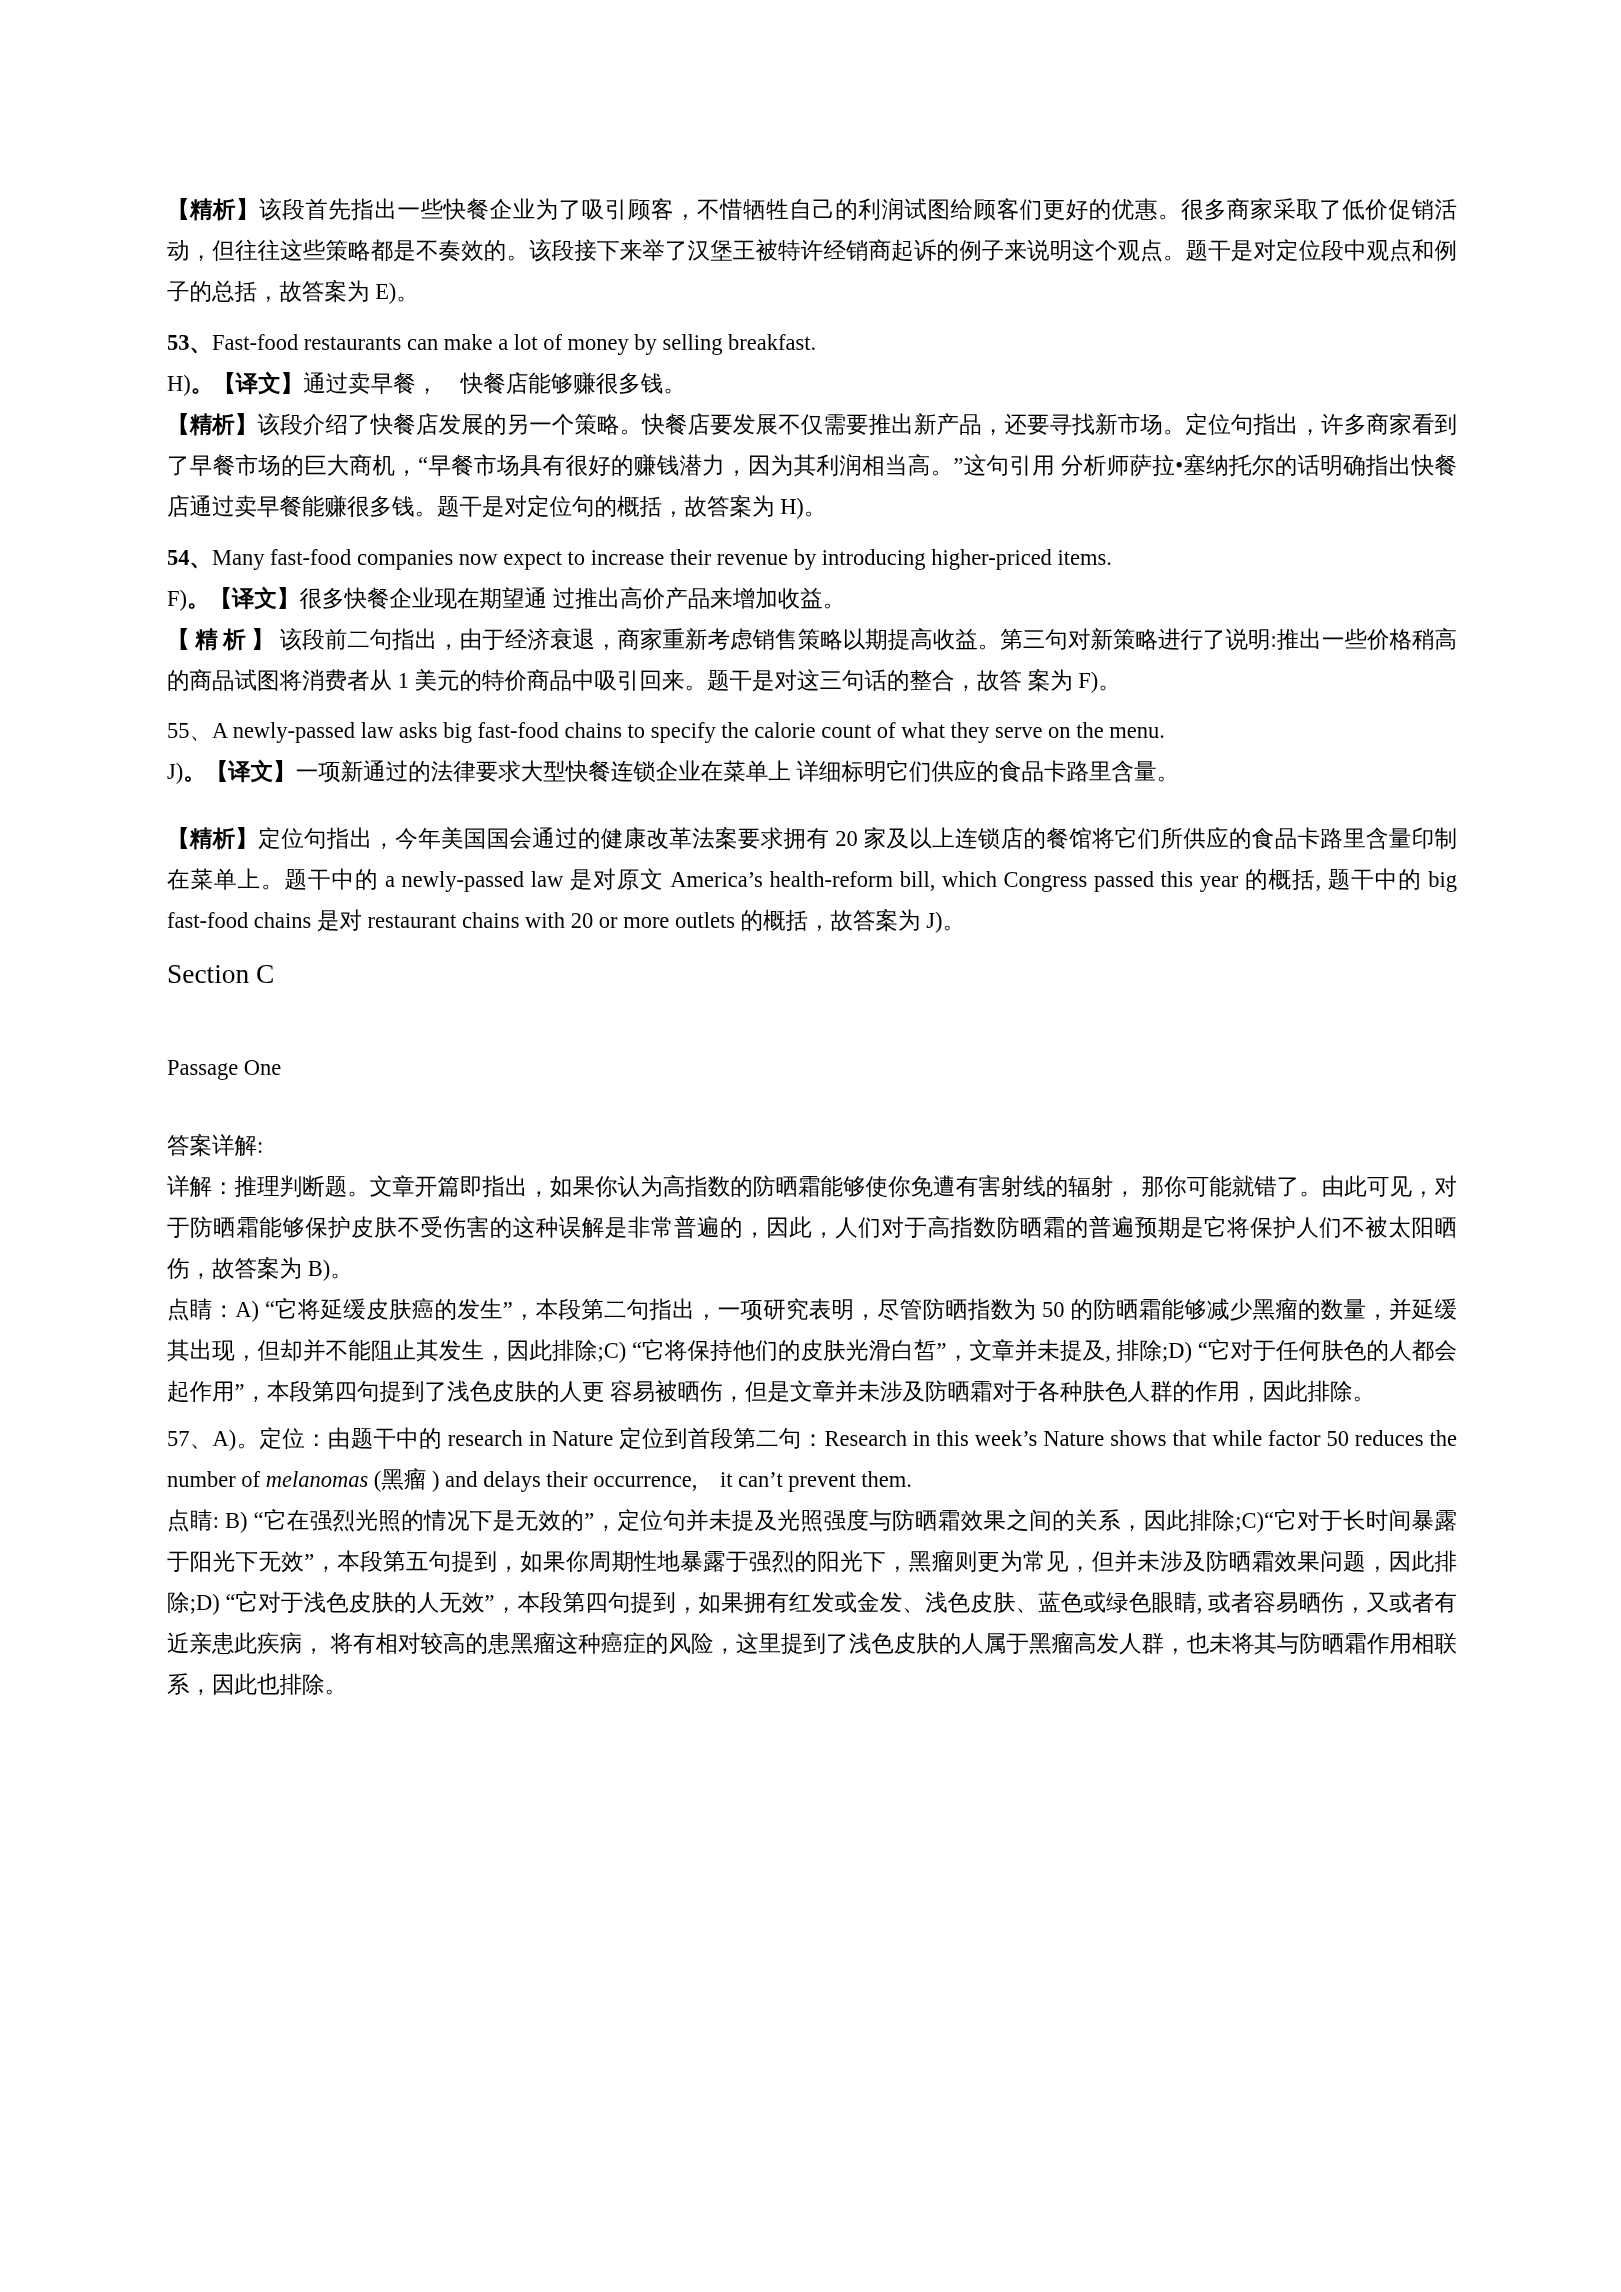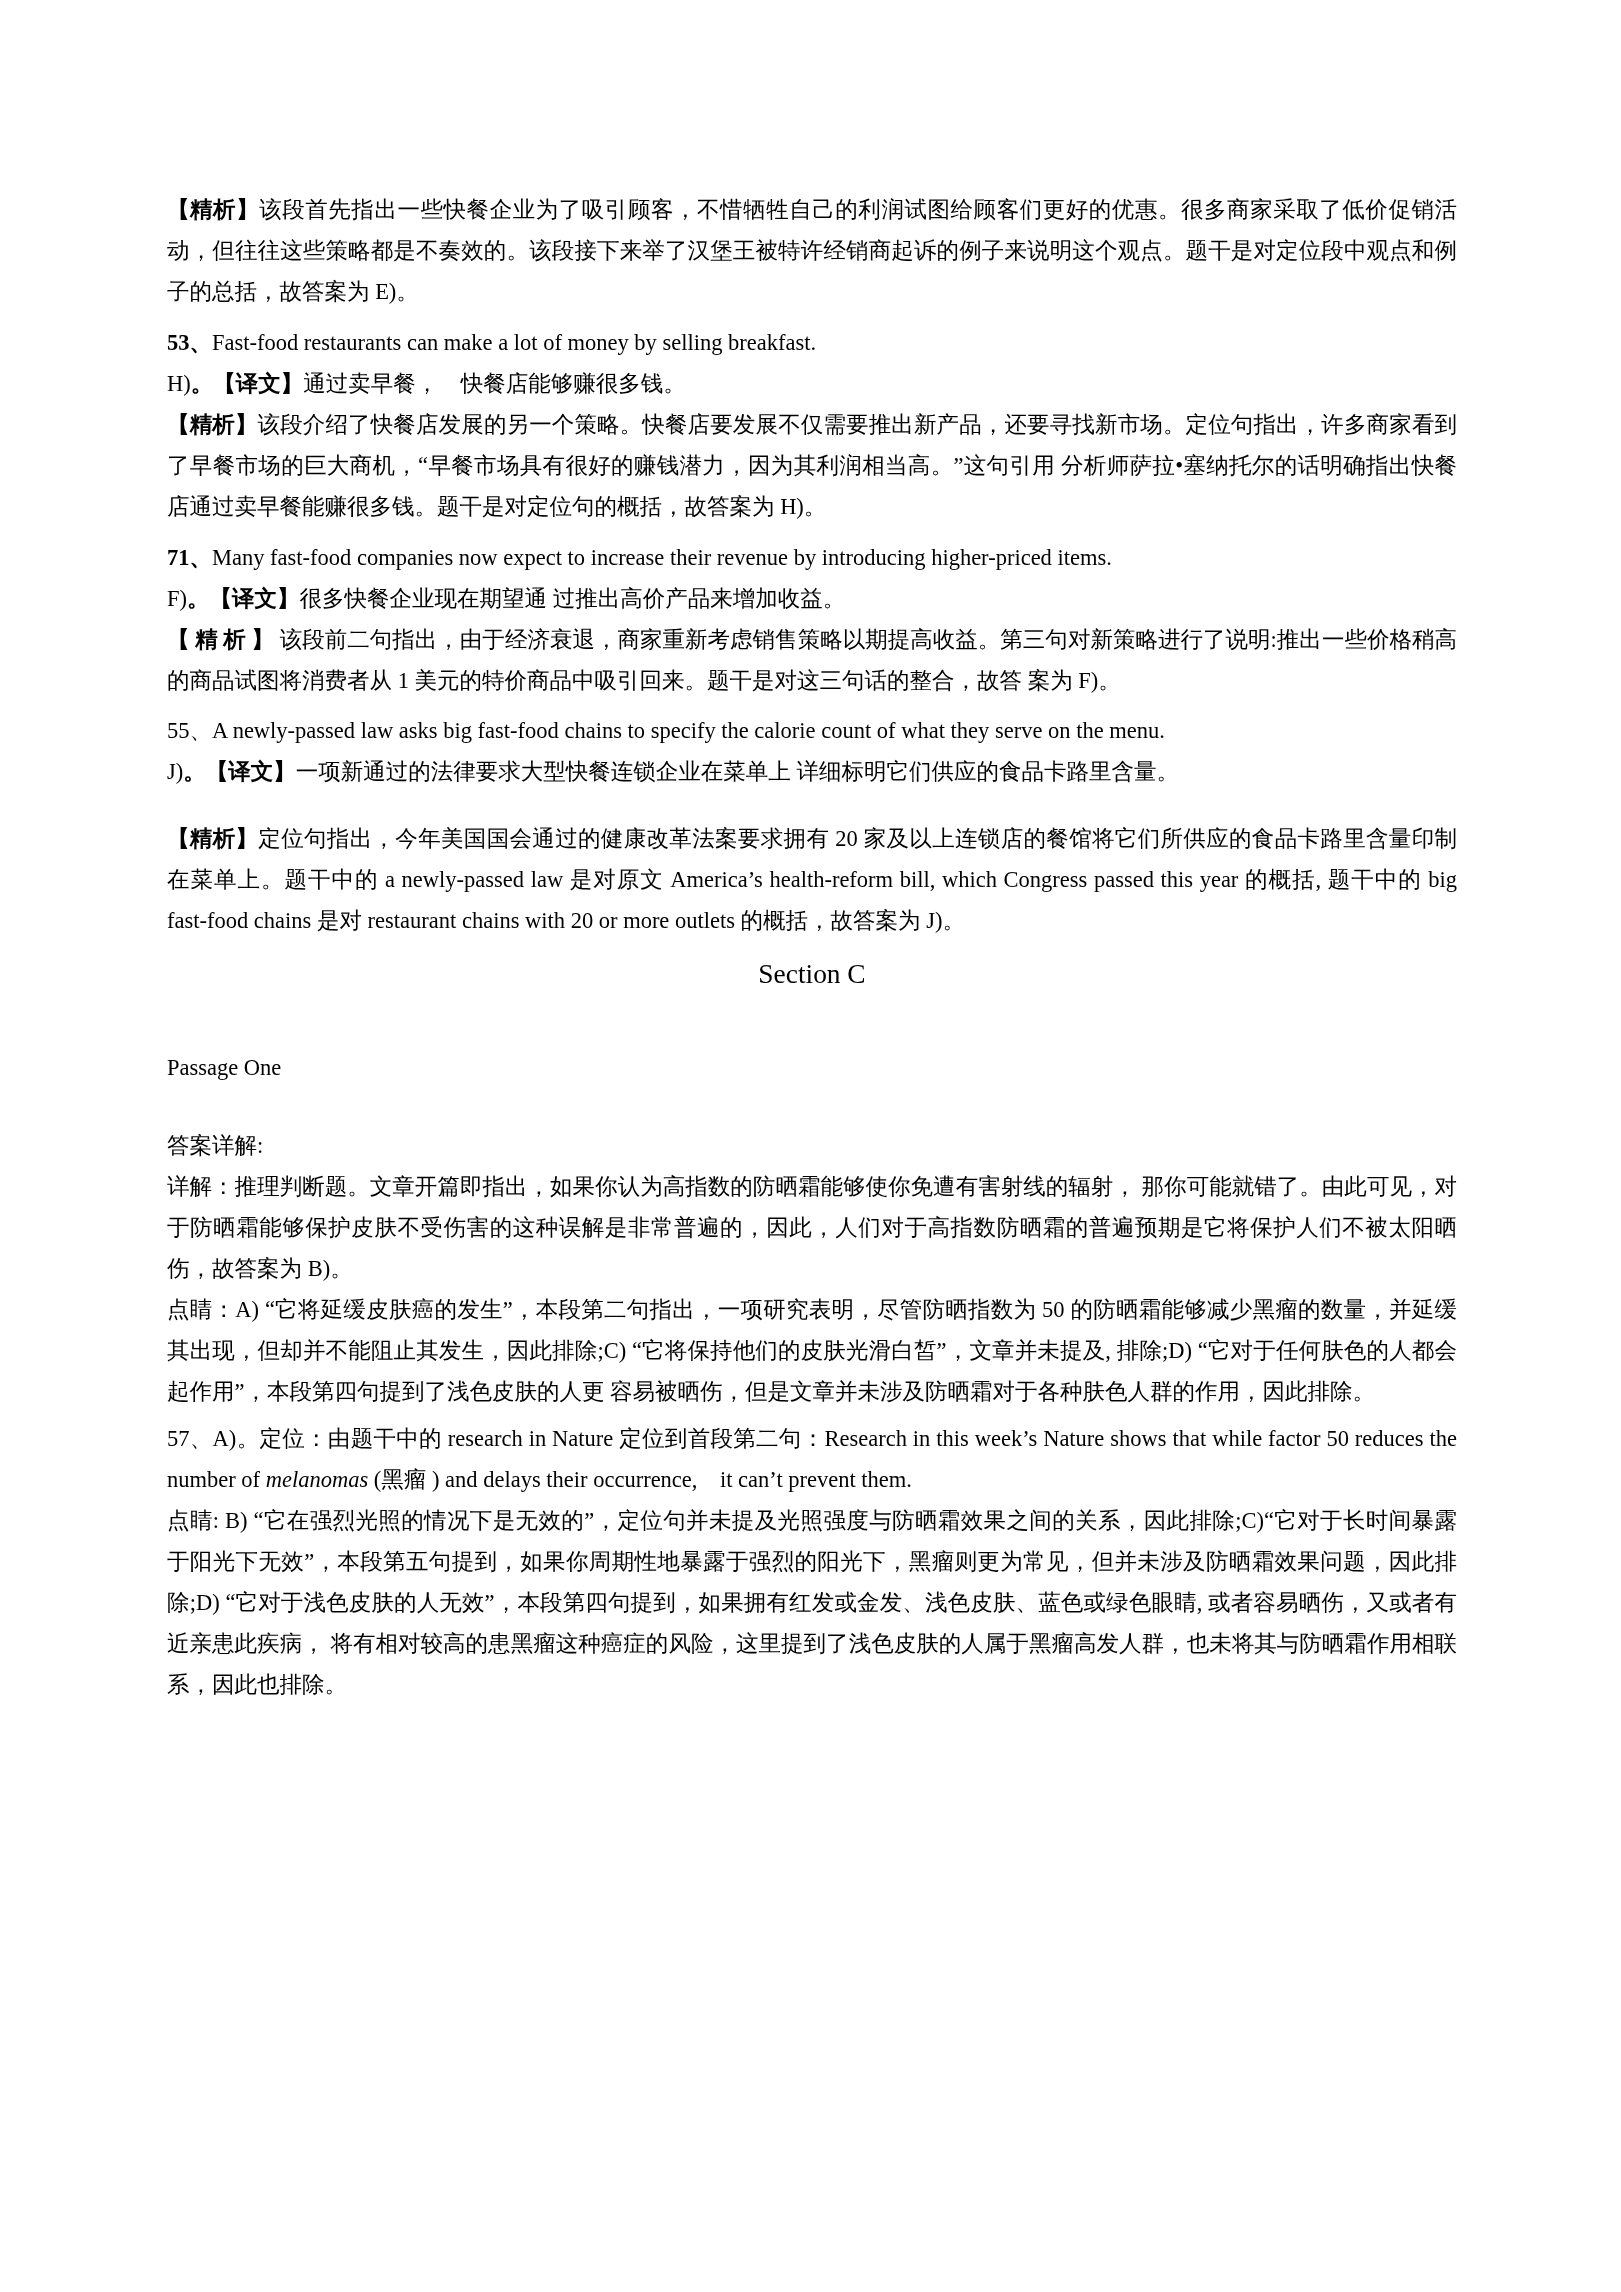--- a/index.html
+++ b/index.html
@@ -28,42 +28,42 @@
     text-align: justify;
     word-break: break-word;
   }
   #doc p.q { margin-top: 9.8px; }
   #doc p.q57 { margin-top: 5.9px; }
   #doc p.gap-before { margin-top: 25.5px; }
   #doc p.heading {
     font-size: 27.4px;
     line-height: 51px;
     margin-top: 7.8px;
-    text-align: center;
+    text-align: left;
   }
   #doc p.subheading {
     margin-top: 47px;
     text-align: left;
   }
   #doc p.label {
     margin-top: 37px;
     text-align: left;
   }
   .b { font-weight: bold; }
   .i { font-style: italic; }
 </style>
 </head>
 <body>
 
 <div id="doc">
     <p><span class="b">【精析】</span><span>该段首先指出一些快餐企业为了吸引顾客，不惜牺牲自己的利润试图给顾客们更好的优惠。很多商家采取了低价促销活动，但往往这些策略都是不奏效的。该段接下来举了汉堡王被特许经销商起诉的例子来说明这个观点。题干是对定位段中观点和例子的总括，故答案为 E)。</span></p>
     <p class="q"><span class="b">53、</span><span>Fast-food restaurants can make a lot of money by selling breakfast.</span></p>
     <p><span>H)</span><span class="b">。【译文】</span><span>通过卖早餐，　快餐店能够赚很多钱。</span></p>
     <p><span class="b">【精析】</span><span>该段介绍了快餐店发展的另一个策略。快餐店要发展不仅需要推出新产品，还要寻找新市场。定位句指出，许多商家看到了早餐市场的巨大商机，“早餐市场具有很好的赚钱潜力，因为其利润相当高。”这句引用 分析师萨拉•塞纳托尔的话明确指出快餐店通过卖早餐能赚很多钱。题干是对定位句的概括，故答案为 H)。</span></p>
-    <p class="q"><span class="b">71、</span><span>Many fast-food companies now expect to increase their revenue by introducing higher-priced items.</span></p>
+    <p class="q"><span class="b">54、</span><span>Many fast-food companies now expect to increase their revenue by introducing higher-priced items.</span></p>
     <p><span>F)</span><span class="b">。【译文】</span><span>很多快餐企业现在期望通 过推出高价产品来增加收益。</span></p>
     <p><span class="b">【 精 析 】 </span><span>该段前二句指出，由于经济衰退，商家重新考虑销售策略以期提高收益。第三句对新策略进行了说明:推出一些价格稍高的商品试图将消费者从 1 美元的特价商品中吸引回来。题干是对这三句话的整合，故答 案为 F)。</span></p>
     <p class="q"><span>55、A newly-passed law asks big fast-food chains to specify the calorie count of what they serve on the menu.</span></p>
     <p><span>J)</span><span class="b">。【译文】</span><span>一项新通过的法律要求大型快餐连锁企业在菜单上 详细标明它们供应的食品卡路里含量。</span></p>
     <p class="gap-before"><span class="b">【精析】</span><span>定位句指出，今年美国国会通过的健康改革法案要求拥有 20 家及以上连锁店的餐馆将它们所供应的食品卡路里含量印制在菜单上。题干中的 a newly-passed law 是对原文 America’s health-reform bill, which Congress passed this year 的概括, 题干中的 big fast-food chains 是对 restaurant chains with 20 or more outlets 的概括，故答案为 J)。</span></p>
     <p class="heading"><span>Section C</span></p>
     <p class="subheading"><span>Passage One</span></p>
     <p class="label"><span>答案详解:</span></p>
     <p><span>详解：推理判断题。文章开篇即指出，如果你认为高指数的防晒霜能够使你免遭有害射线的辐射， 那你可能就错了。由此可见，对于防晒霜能够保护皮肤不受伤害的这种误解是非常普遍的，因此，人们对于高指数防晒霜的普遍预期是它将保护人们不被太阳晒伤，故答案为 B)。</span></p>
     <p><span>点睛：A) “它将延缓皮肤癌的发生”，本段第二句指出，一项研究表明，尽管防晒指数为 50 的防晒霜能够减少黑瘤的数量，并延缓其出现，但却并不能阻止其发生，因此排除;C) “它将保持他们的皮肤光滑白皙”，文章并未提及, 排除;D) “它对于任何肤色的人都会起作用”，本段第四句提到了浅色皮肤的人更 容易被晒伤，但是文章并未涉及防晒霜对于各种肤色人群的作用，因此排除。</span></p>

